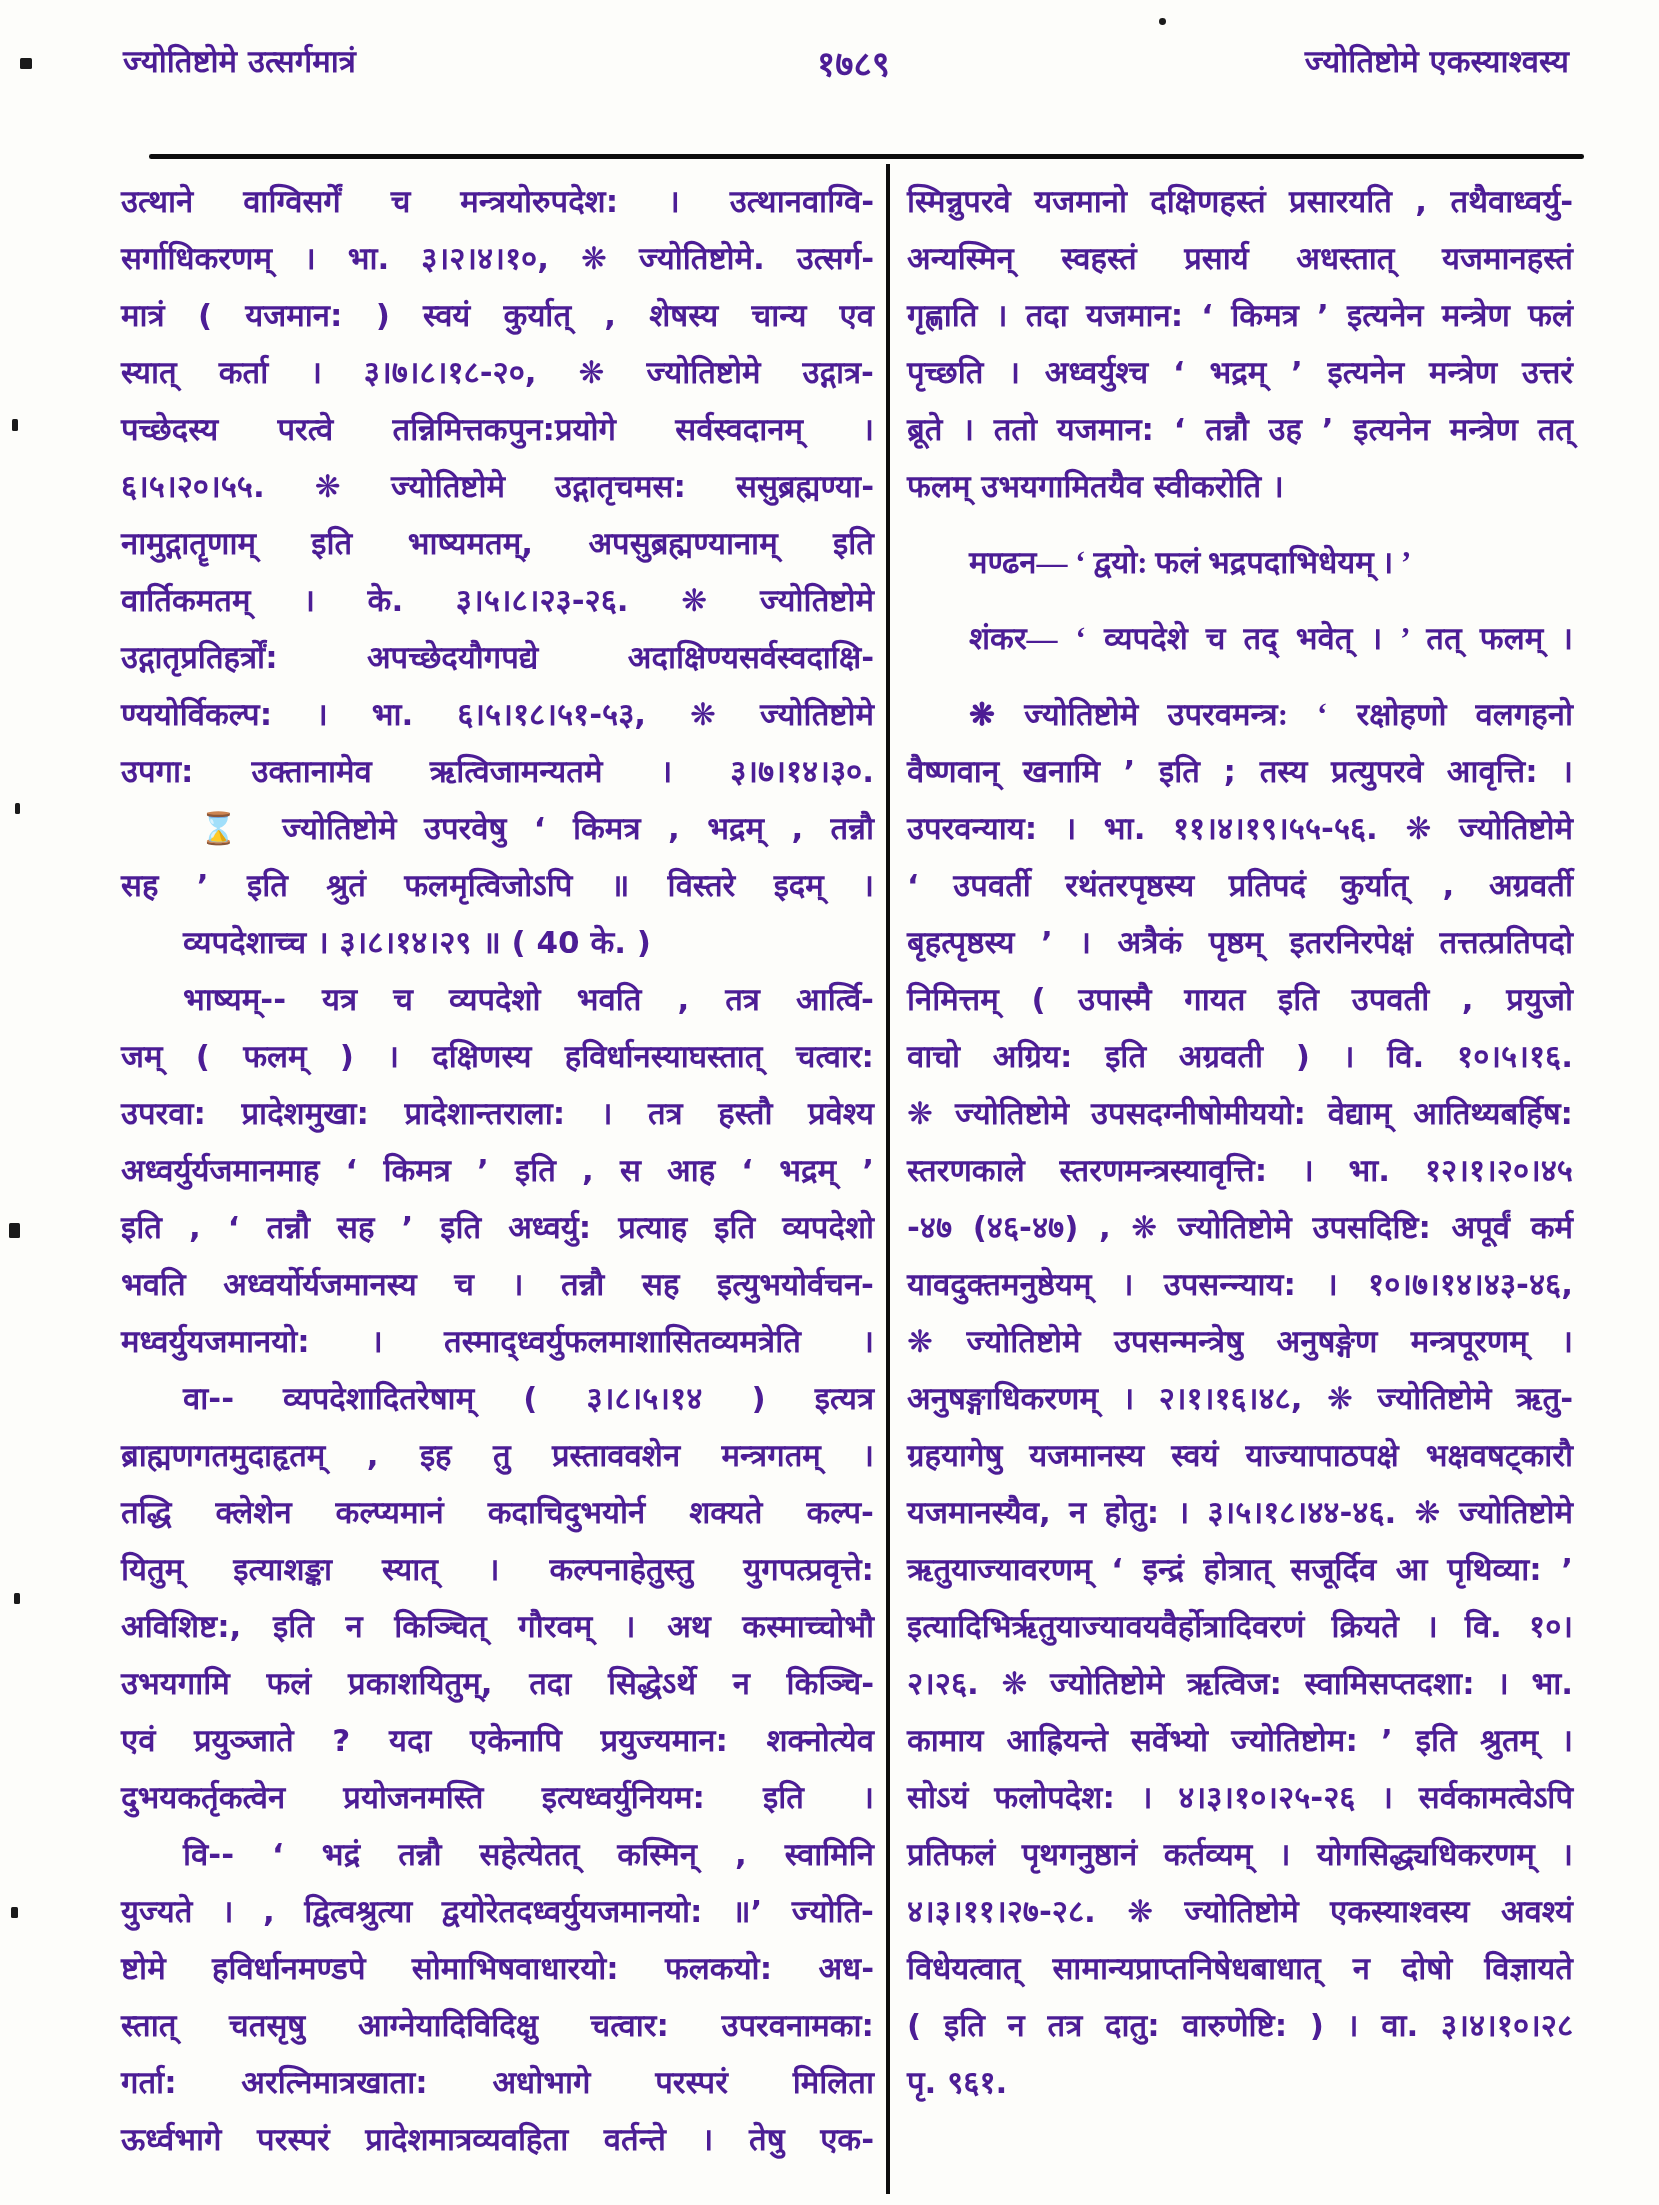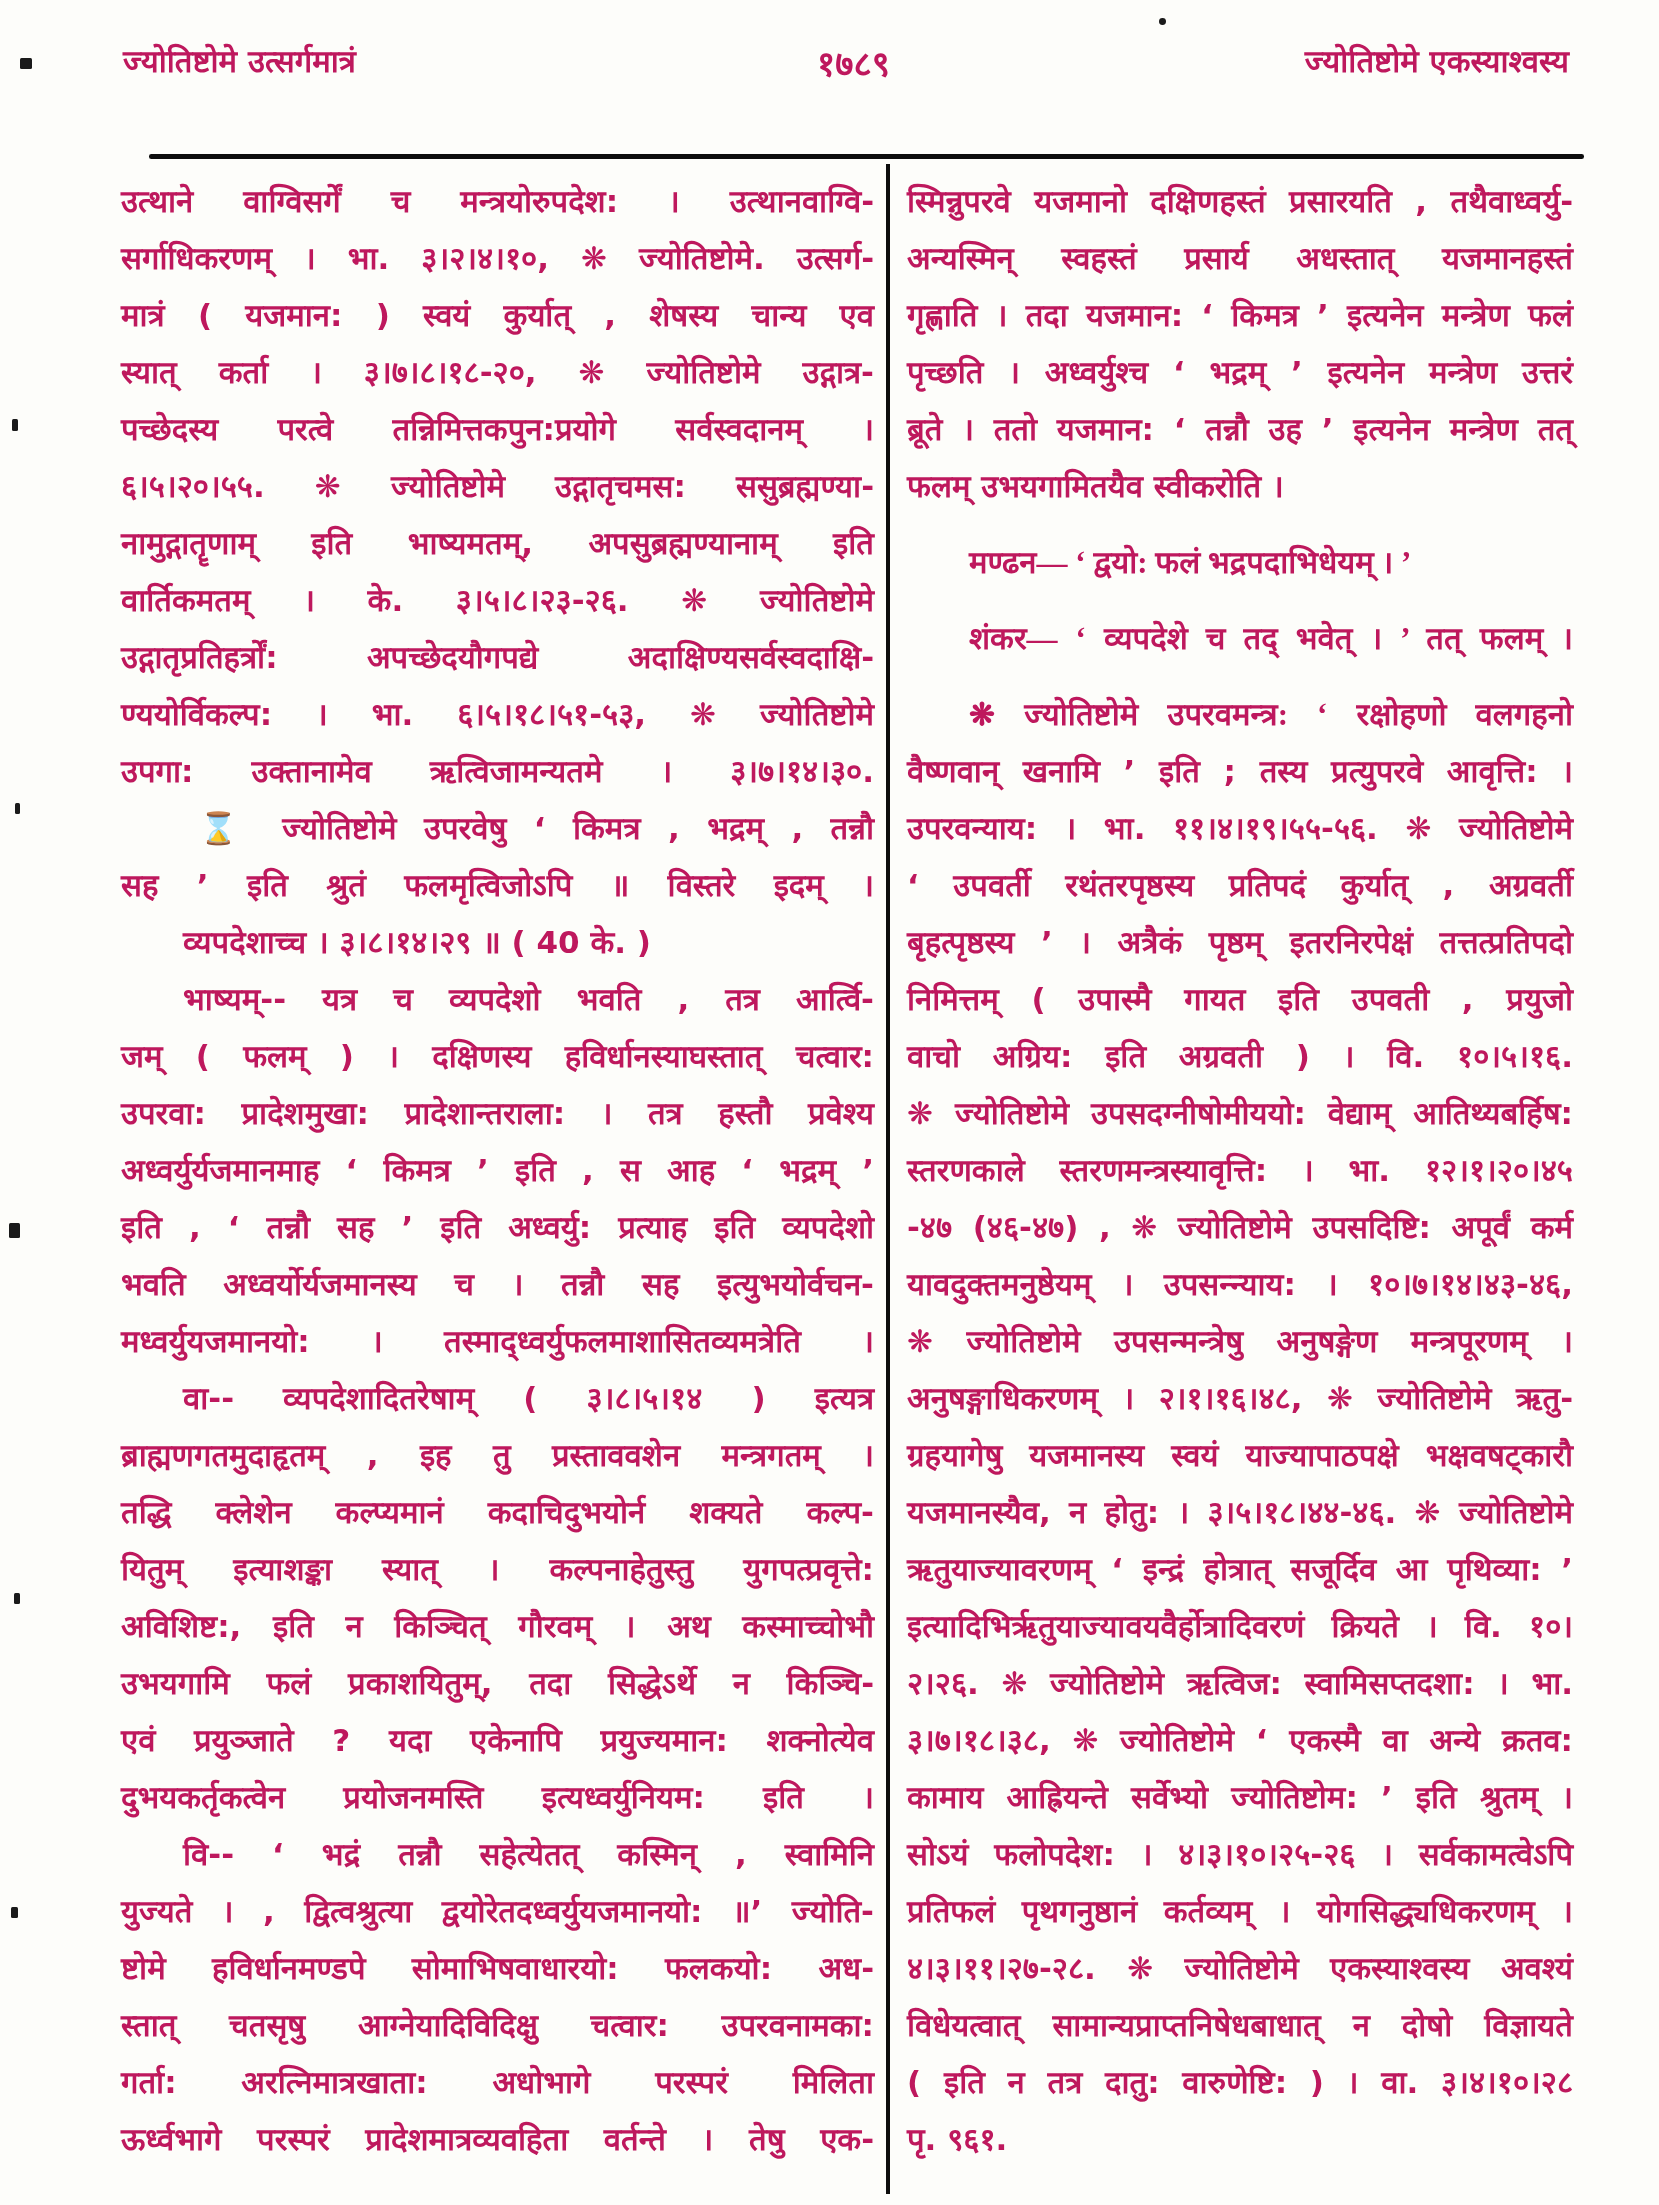--- a/index.html
+++ b/index.html
@@ -1,21 +1,21 @@
 <!DOCTYPE html>
 <html style="font-size:12px"><head>
 <meta charset="utf-8">
 <style>
   html,body{margin:0;padding:0;background:#e8e8e4;}
   .page{
     position:relative;
     width:1659px;height:2205px;
     background:#fdfdfa;
     font-family:"DejaVu Sans", sans-serif;
-    color:#be185d;
+    color:#4c1d95;
     overflow:hidden;
   }
   .hdr-title{
     position:absolute;top:39px;
     font-size:31px;font-weight:700;
     white-space:nowrap;
   }
   .hdr-left{left:123px;}
   .hdr-page{left:0;width:1659px;text-align:center;font-size:35px;margin-left:24px;}
   .hdr-right{right:90px;}
@@ -121,21 +121,20 @@
       <div class="tline">स्तरणकाले स्तरणमन्त्रस्यावृत्ति: । भा. १२।१।२०।४५</div>
       <div class="tline">-४७ (४६-४७) , ❋ ज्योतिष्टोमे उपसदिष्टि: अपूर्वं कर्म</div>
       <div class="tline">यावदुक्तमनुष्ठेयम् । उपसन्न्याय: । १०।७।१४।४३-४६,</div>
       <div class="tline">❋ ज्योतिष्टोमे उपसन्मन्त्रेषु अनुषङ्गेण मन्त्रपूरणम् ।</div>
       <div class="tline">अनुषङ्गाधिकरणम् । २।१।१६।४८, ❋ ज्योतिष्टोमे ऋतु-</div>
       <div class="tline">ग्रहयागेषु यजमानस्य स्वयं याज्यापाठपक्षे भक्षवषट्कारौ</div>
       <div class="tline">यजमानस्यैव, न होतु: । ३।५।१८।४४-४६. ❋ ज्योतिष्टोमे</div>
       <div class="tline">ऋतुयाज्यावरणम् ‘ इन्द्रं होत्रात् सजूर्दिव आ पृथिव्या: ’</div>
       <div class="tline">इत्यादिभिर्ऋतुयाज्यावयवैर्होत्रादिवरणं क्रियते । वि. १०।</div>
       <div class="tline">२।२६. ❋ ज्योतिष्टोमे ऋत्विज: स्वामिसप्तदशा: । भा.</div>
-      <div class="tline">३।७।१८।३८, ❋ ज्योतिष्टोमे ‘ एकस्मै वा अन्ये क्रतव:</div>
       <div class="tline">कामाय आह्रियन्ते सर्वेभ्यो ज्योतिष्टोम: ’ इति श्रुतम् ।</div>
       <div class="tline">सोऽयं फलोपदेश: । ४।३।१०।२५-२६ । सर्वकामत्वेऽपि</div>
       <div class="tline">प्रतिफलं पृथगनुष्ठानं कर्तव्यम् । योगसिद्ध्यधिकरणम् ।</div>
       <div class="tline">४।३।११।२७-२८. ❋ ज्योतिष्टोमे एकस्याश्वस्य अवश्यं</div>
       <div class="tline">विधेयत्वात् सामान्यप्राप्तनिषेधबाधात् न दोषो विज्ञायते</div>
       <div class="tline">( इति न तत्र दातु: वारुणेष्टि: ) । वा. ३।४।१०।२८</div>
       <div class="tline short">पृ. ९६१.</div>
     </div>
 
   <div class="artifact" style="left:20px;top:58px;width:12px;height:10.6px;"></div>

